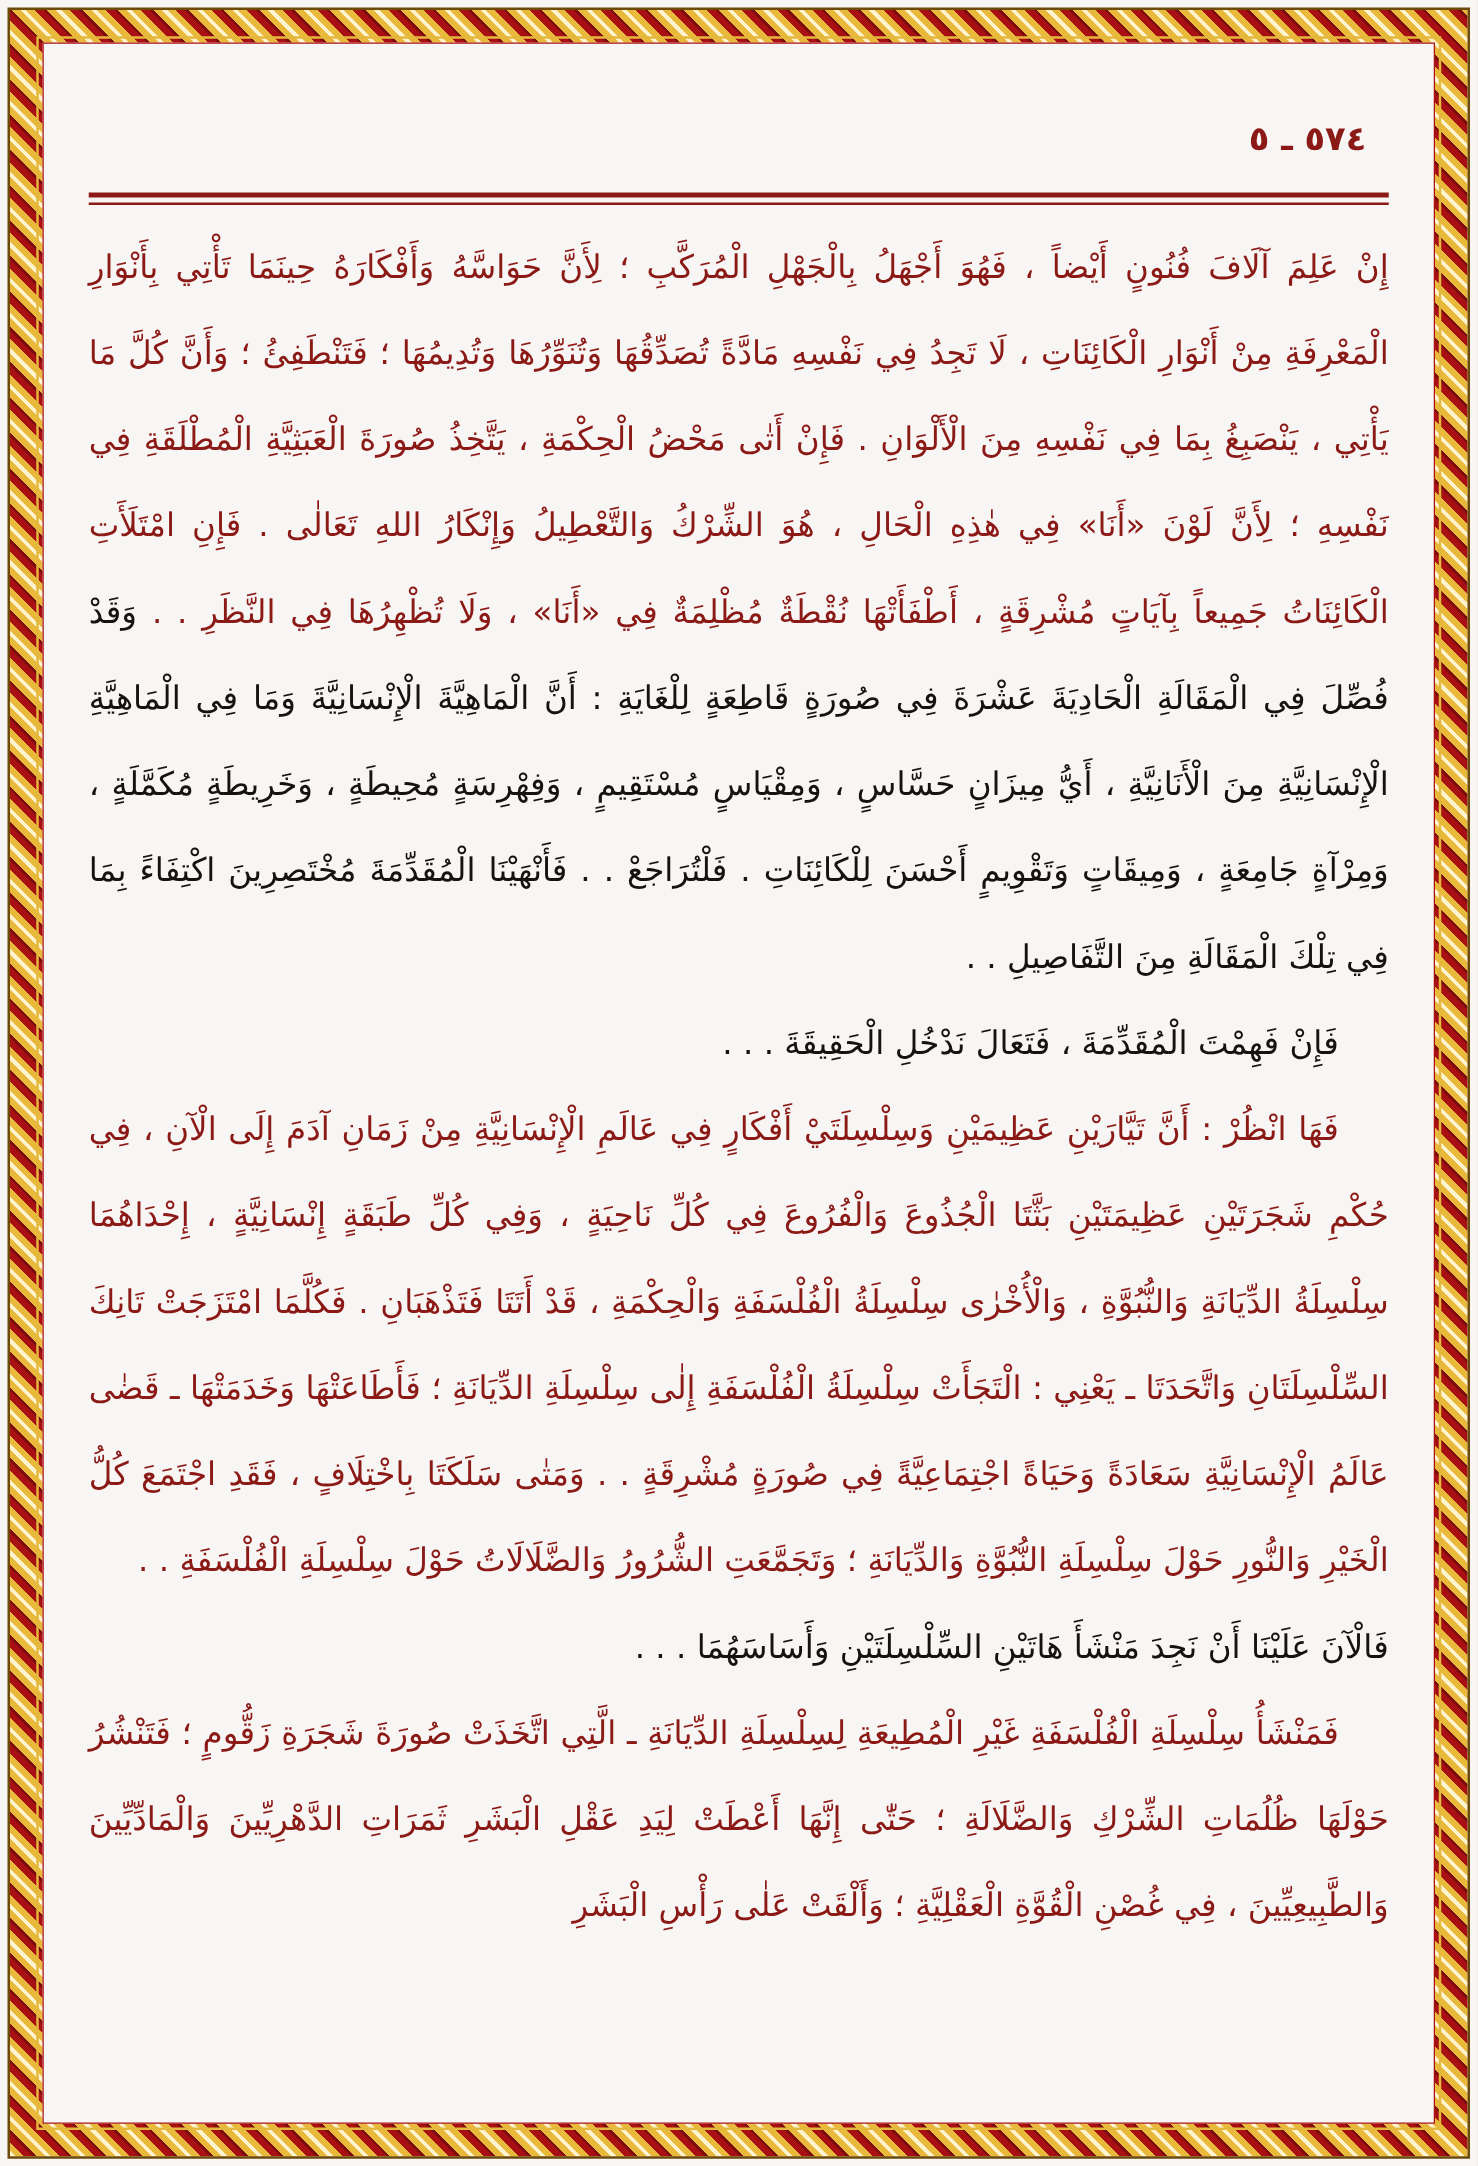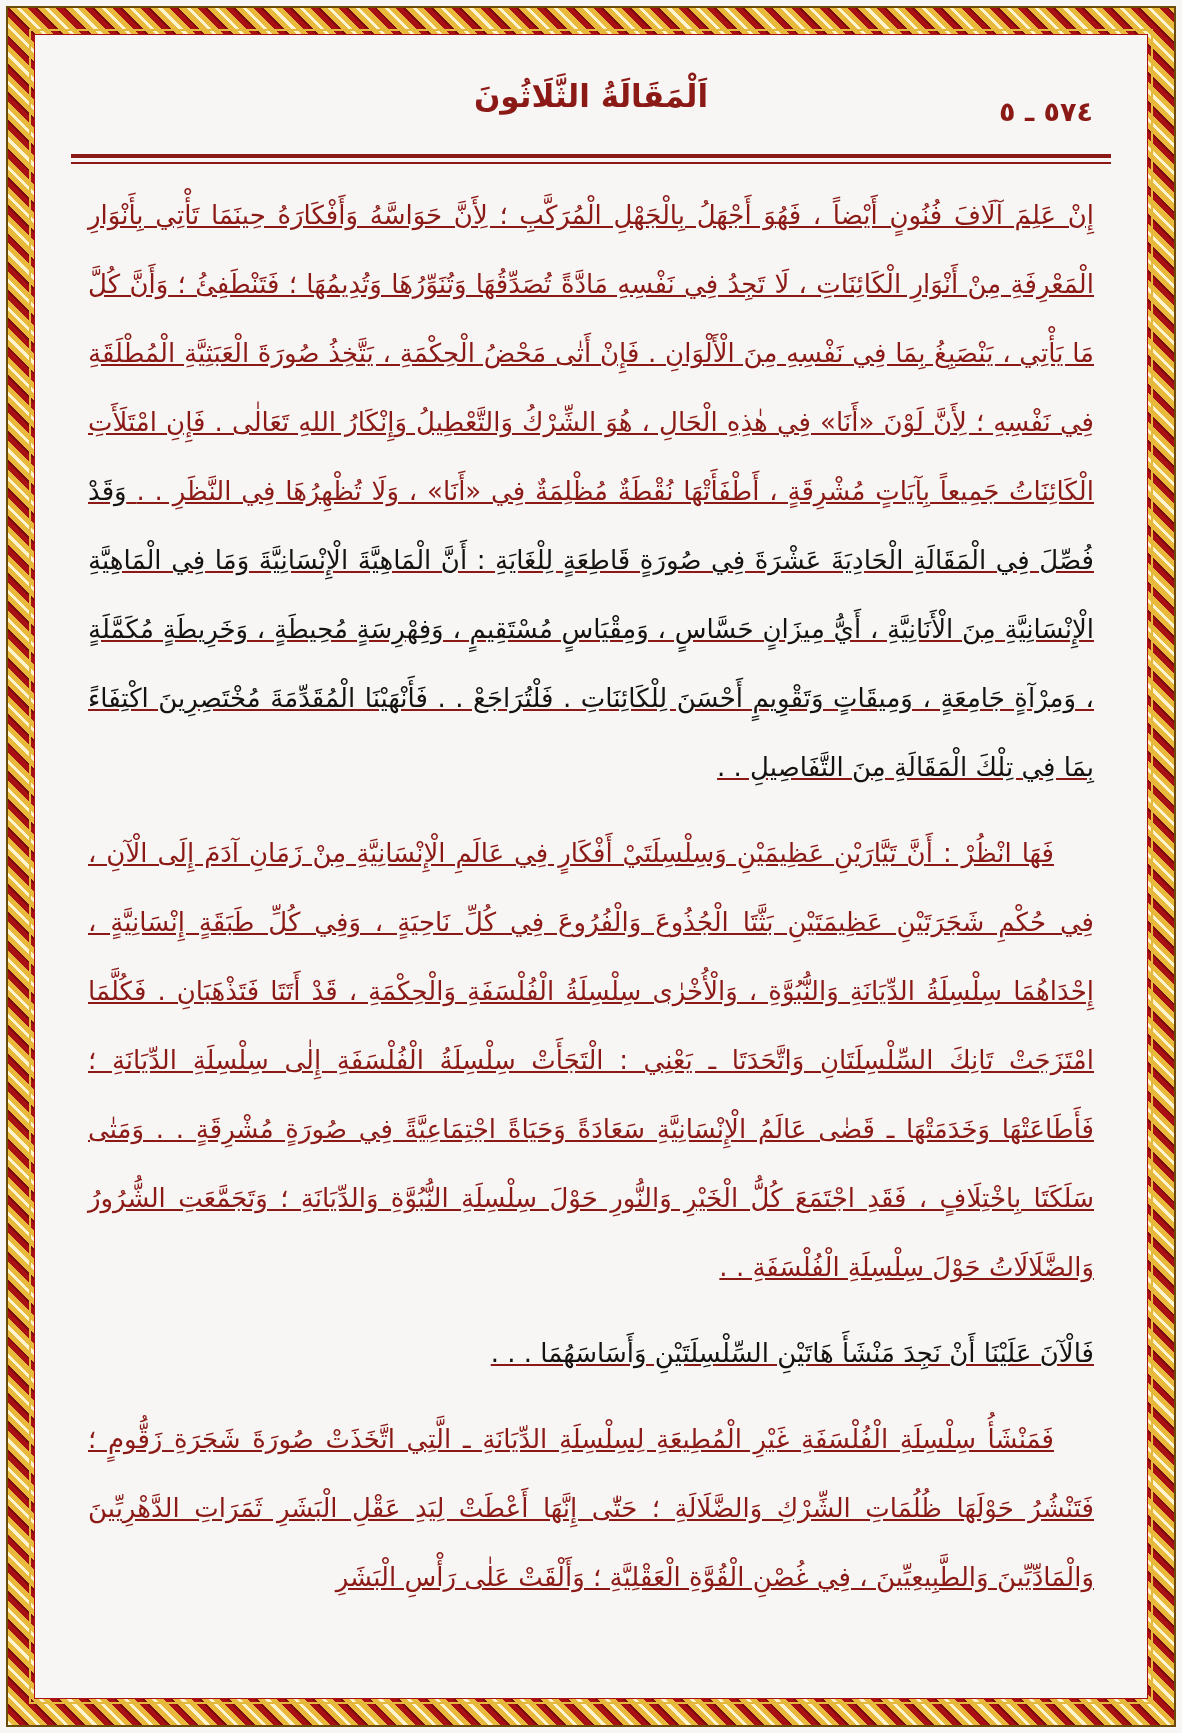--- a/index.html
+++ b/index.html
@@ -62,37 +62,37 @@
     border-bottom:2px solid var(--maroon);
     margin-top:12px;
   }
   .body-text{
     margin-top:16px;
     color:var(--maroon);
     font-size:26px;
     line-height:69px;
     text-align:justify;
   }
-  .body-text p{margin:17px;text-decoration:underline;}
+  .body-text p{margin:0;}
   .body-text p.indent{text-indent:40px;}
   .seg-maroon{color:var(--maroon);}
   .seg-black{color:var(--ink);}
 </style>
 </head>
 <body>
 
 <div class="page">
   <div class="frame"></div>
   <div class="inner"></div>
   <div class="content">
     <header class="hdr">
       <div class="page-num">٥٧٤ ـ ٥</div>
-      <h1 class="title">اَلْمَقَالَةُ الثَّلَاثُونَ</h1>
     </header>
     <div class="rule"></div>
     <main class="body-text" id="body-text">
         <p class="flush"><span class="seg-maroon">إِنْ عَلِمَ آلَافَ فُنُونٍ أَيْضاً ، فَهُوَ أَجْهَلُ بِالْجَهْلِ الْمُرَكَّبِ ؛ لِأَنَّ حَوَاسَّهُ وَأَفْكَارَهُ حِينَمَا تَأْتِي بِأَنْوَارِ الْمَعْرِفَةِ مِنْ أَنْوَارِ الْكَائِنَاتِ ، لَا تَجِدُ فِي نَفْسِهِ مَادَّةً تُصَدِّقُهَا وَتُنَوِّرُهَا وَتُدِيمُهَا ؛ فَتَنْطَفِئُ ؛ وَأَنَّ كُلَّ مَا يَأْتِي ، يَنْصَبِغُ بِمَا فِي نَفْسِهِ مِنَ الْأَلْوَانِ . فَإِنْ أَتٰى مَحْضُ الْحِكْمَةِ ، يَتَّخِذُ صُورَةَ الْعَبَثِيَّةِ الْمُطْلَقَةِ فِي نَفْسِهِ ؛ لِأَنَّ لَوْنَ «أَنَا» فِي هٰذِهِ الْحَالِ ، هُوَ الشِّرْكُ وَالتَّعْطِيلُ وَإِنْكَارُ اللهِ تَعَالٰى . فَإِنِ امْتَلَأَتِ الْكَائِنَاتُ جَمِيعاً بِآيَاتٍ مُشْرِقَةٍ ، أَطْفَأَتْهَا نُقْطَةٌ مُظْلِمَةٌ فِي «أَنَا» ، وَلَا تُظْهِرُهَا فِي النَّظَرِ . .</span> <span class="seg-black">وَقَدْ فُصِّلَ فِي الْمَقَالَةِ الْحَادِيَةَ عَشْرَةَ فِي صُورَةٍ قَاطِعَةٍ لِلْغَايَةِ : أَنَّ الْمَاهِيَّةَ الْإِنْسَانِيَّةَ وَمَا فِي الْمَاهِيَّةِ الْإِنْسَانِيَّةِ مِنَ الْأَنَانِيَّةِ ، أَيُّ مِيزَانٍ حَسَّاسٍ ، وَمِقْيَاسٍ مُسْتَقِيمٍ ، وَفِهْرِسَةٍ مُحِيطَةٍ ، وَخَرِيطَةٍ مُكَمَّلَةٍ ، وَمِرْآةٍ جَامِعَةٍ ، وَمِيقَاتٍ وَتَقْوِيمٍ أَحْسَنَ لِلْكَائِنَاتِ . فَلْتُرَاجَعْ . . فَأَنْهَيْنَا الْمُقَدِّمَةَ مُخْتَصِرِينَ اكْتِفَاءً بِمَا فِي تِلْكَ الْمَقَالَةِ مِنَ التَّفَاصِيلِ . .</span></p>
+        <p class="indent"><span class="seg-black">فَإِنْ فَهِمْتَ الْمُقَدِّمَةَ ، فَتَعَالَ نَدْخُلِ الْحَقِيقَةَ . . .</span></p>
         <p class="indent"><span class="seg-maroon">فَهَا انْظُرْ : أَنَّ تَيَّارَيْنِ عَظِيمَيْنِ وَسِلْسِلَتَيْ أَفْكَارٍ فِي عَالَمِ الْإِنْسَانِيَّةِ مِنْ زَمَانِ آدَمَ إِلَى الْآنِ ، فِي حُكْمِ شَجَرَتَيْنِ عَظِيمَتَيْنِ بَثَّتَا الْجُذُوعَ وَالْفُرُوعَ فِي كُلِّ نَاحِيَةٍ ، وَفِي كُلِّ طَبَقَةٍ إِنْسَانِيَّةٍ ، إِحْدَاهُمَا سِلْسِلَةُ الدِّيَانَةِ وَالنُّبُوَّةِ ، وَالْأُخْرٰى سِلْسِلَةُ الْفُلْسَفَةِ وَالْحِكْمَةِ ، قَدْ أَتَتَا فَتَذْهَبَانِ . فَكُلَّمَا امْتَزَجَتْ تَانِكَ السِّلْسِلَتَانِ وَاتَّحَدَتَا ـ يَعْنِي : الْتَجَأَتْ سِلْسِلَةُ الْفُلْسَفَةِ إِلٰى سِلْسِلَةِ الدِّيَانَةِ ؛ فَأَطَاعَتْهَا وَخَدَمَتْهَا ـ قَضٰى عَالَمُ الْإِنْسَانِيَّةِ سَعَادَةً وَحَيَاةً اجْتِمَاعِيَّةً فِي صُورَةٍ مُشْرِقَةٍ . . وَمَتٰى سَلَكَتَا بِاخْتِلَافٍ ، فَقَدِ اجْتَمَعَ كُلُّ الْخَيْرِ وَالنُّورِ حَوْلَ سِلْسِلَةِ النُّبُوَّةِ وَالدِّيَانَةِ ؛ وَتَجَمَّعَتِ الشُّرُورُ وَالضَّلَالَاتُ حَوْلَ سِلْسِلَةِ الْفُلْسَفَةِ . .</span></p>
         <p class="flush"><span class="seg-black">فَالْآنَ عَلَيْنَا أَنْ نَجِدَ مَنْشَأَ هَاتَيْنِ السِّلْسِلَتَيْنِ وَأَسَاسَهُمَا . . .</span></p>
         <p class="indent"><span class="seg-maroon">فَمَنْشَأُ سِلْسِلَةِ الْفُلْسَفَةِ غَيْرِ الْمُطِيعَةِ لِسِلْسِلَةِ الدِّيَانَةِ ـ الَّتِي اتَّخَذَتْ صُورَةَ شَجَرَةِ زَقُّومٍ ؛ فَتَنْشُرُ حَوْلَهَا ظُلُمَاتِ الشِّرْكِ وَالضَّلَالَةِ ؛ حَتّٰى إِنَّهَا أَعْطَتْ لِيَدِ عَقْلِ الْبَشَرِ ثَمَرَاتِ الدَّهْرِيِّينَ وَالْمَادِّيِّينَ وَالطَّبِيعِيِّينَ ، فِي غُصْنِ الْقُوَّةِ الْعَقْلِيَّةِ ؛ وَأَلْقَتْ عَلٰى رَأْسِ الْبَشَرِ</span></p>
       </main>
   </div>
 </div>
 
 </body></html>

